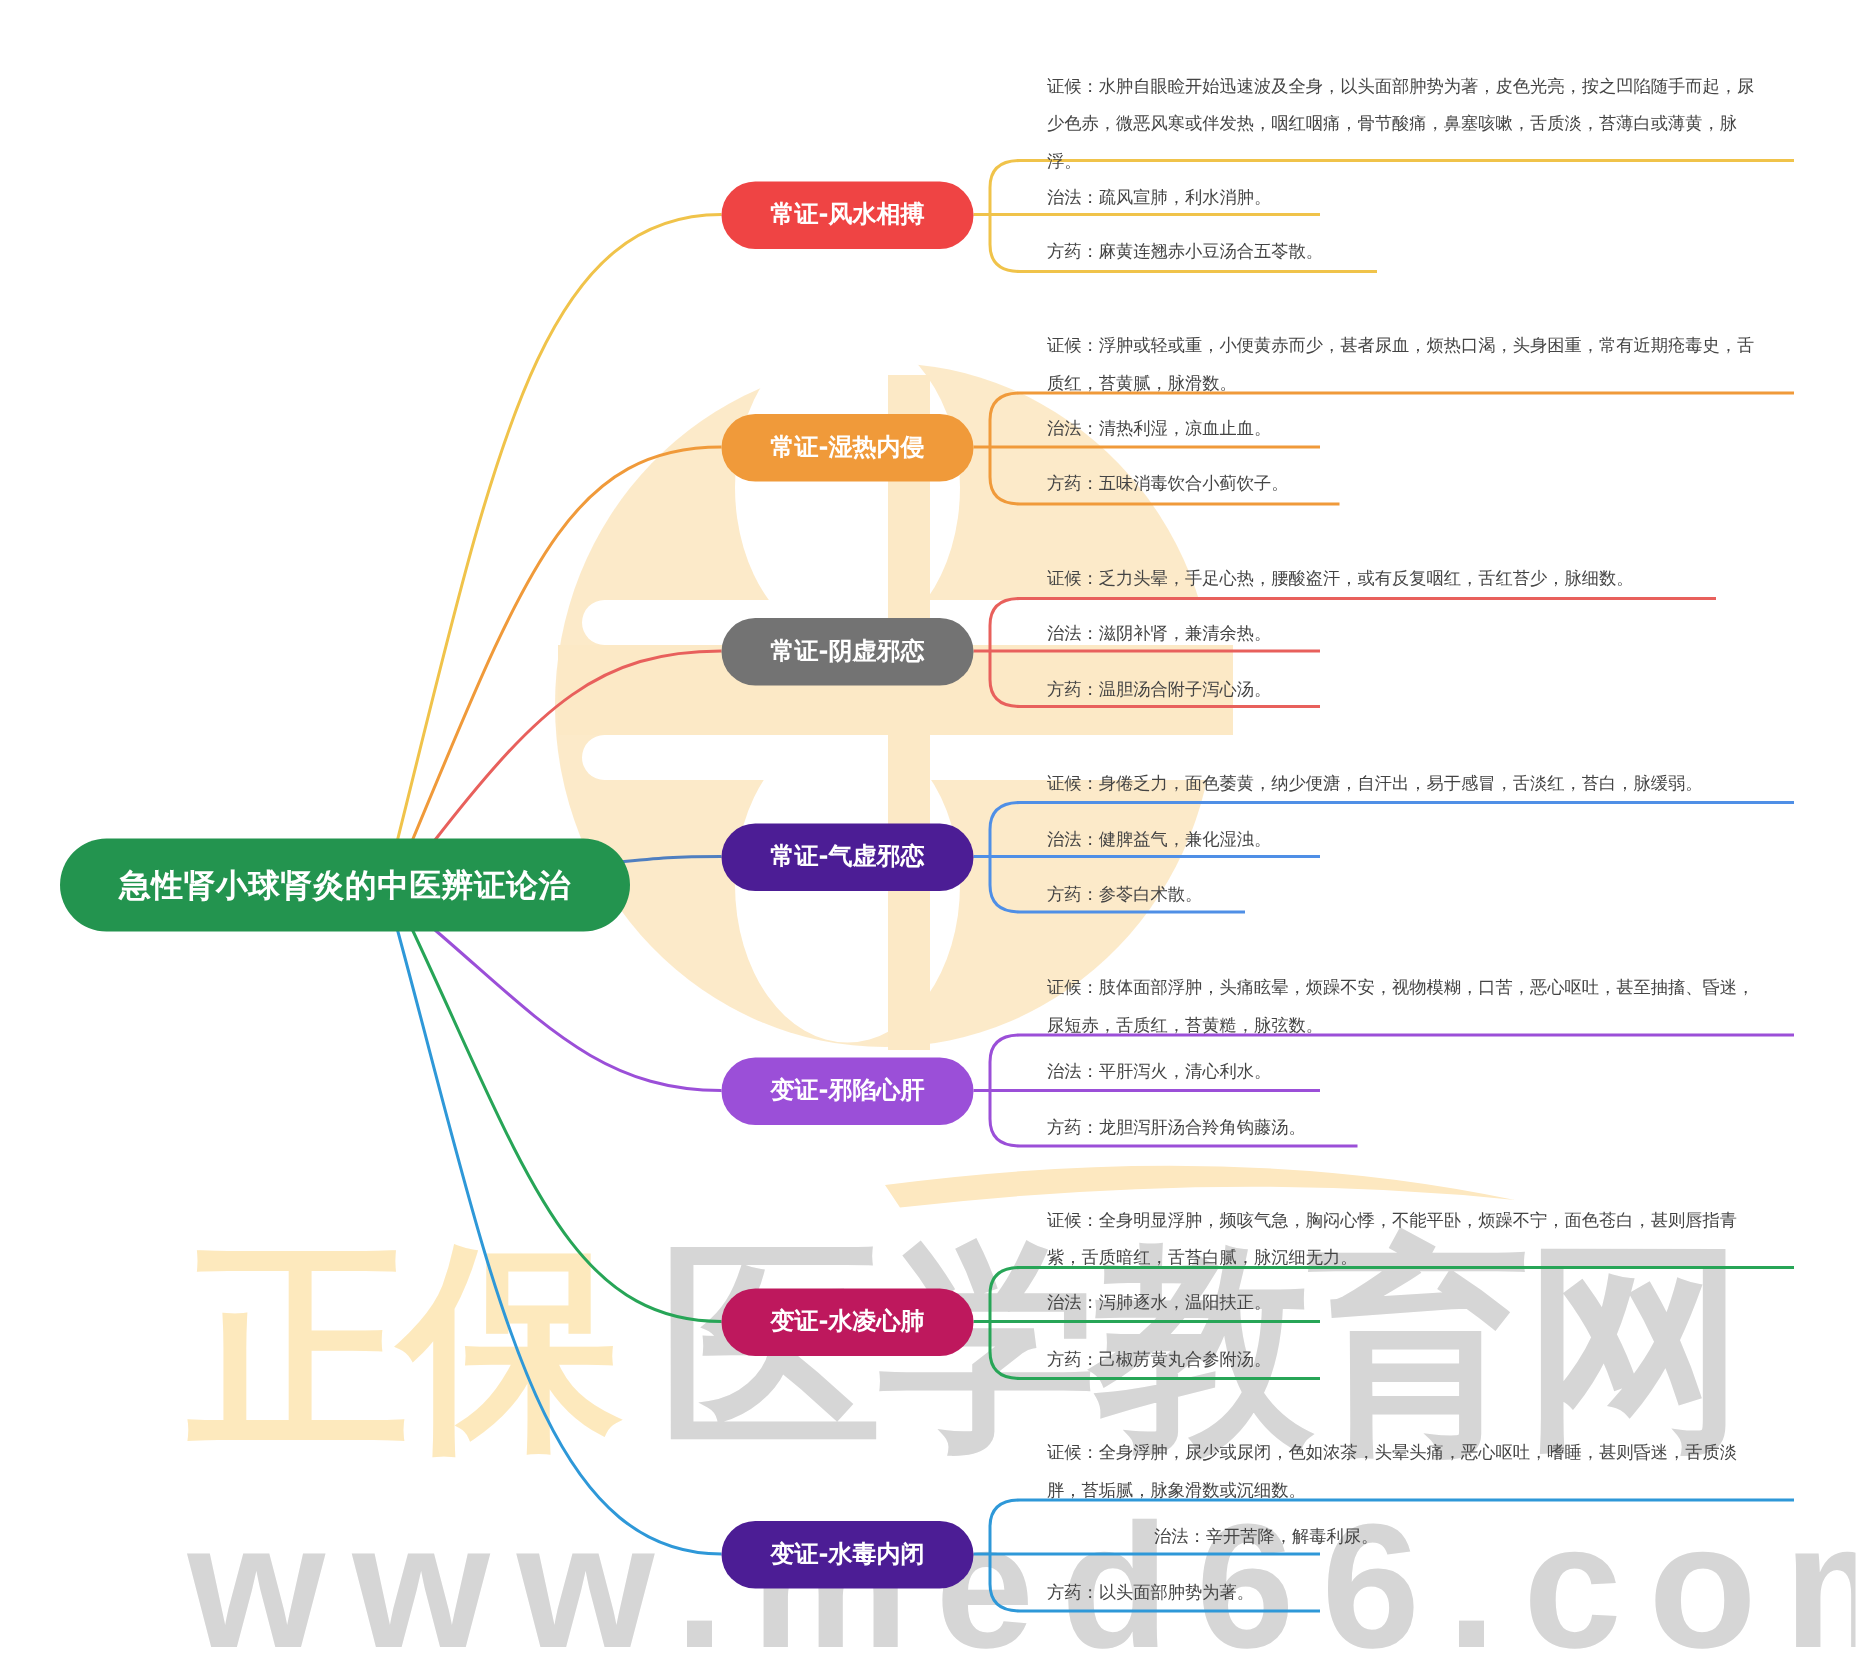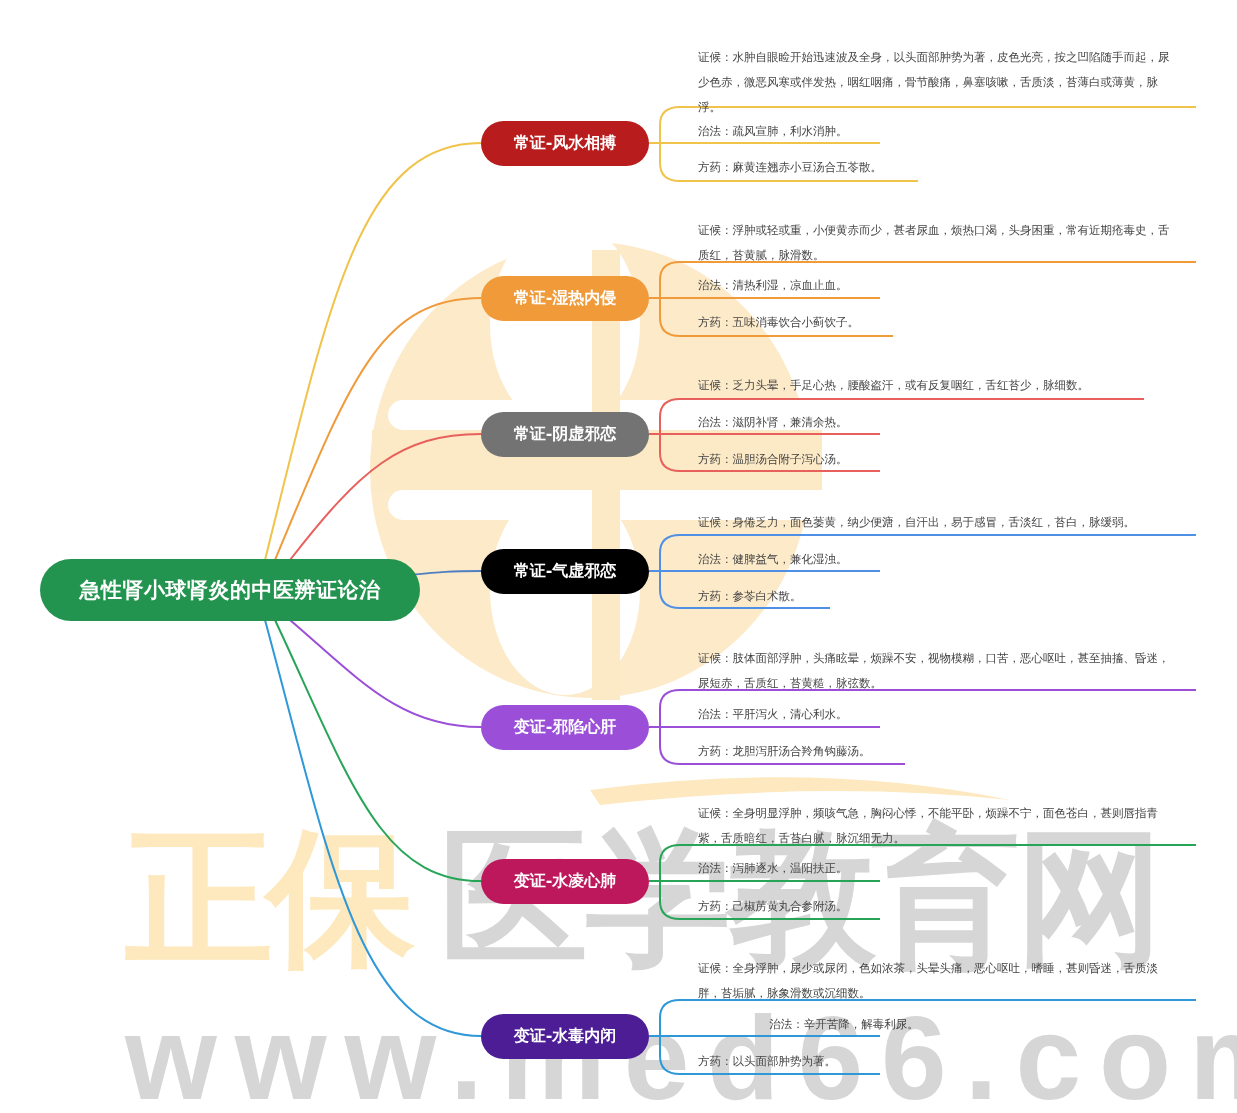--- a/index.html
+++ b/index.html
@@ -116,24 +116,24 @@
       <path d="M649 1036 L660 1036"></path>
       <path d="M680 1000 Q 660 1000 660 1018 L660 1056 Q 660 1074 680 1074"></path>
       <path d="M660 1036 L880 1036"></path>
       <line x1="680" y1="1000" x2="1196" y2="1000"></line>
       <line x1="680" y1="1074" x2="880" y2="1074"></line>
     </g>
   </svg>
 
   <div class="root">急性肾小球肾炎的中医辨证论治</div>
 
-  <div class="branch" style="left:481px; top:121px; background:#b91c1c;">常证-风水相搏</div>
+  <div class="branch" style="left:481px; top:121px; background:#ef4444;">常证-风水相搏</div>
   <div class="branch" style="left:481px; top:276px; background:#f09a3a;">常证-湿热内侵</div>
   <div class="branch" style="left:481px; top:412px; background:#737373;">常证-阴虚邪恋</div>
-  <div class="branch" style="left:481px; top:549px; background:#000000;">常证-气虚邪恋</div>
+  <div class="branch" style="left:481px; top:549px; background:#4c1d95;">常证-气虚邪恋</div>
   <div class="branch" style="left:481px; top:705px; background:#9b4fd8;">变证-邪陷心肝</div>
   <div class="branch" style="left:481px; top:859px; background:#be185d;">变证-水凌心肺</div>
   <div class="branch" style="left:481px; top:1014px; background:#4c1d95;">变证-水毒内闭</div>
 
   <div class="leaf" style="left:690px; top:45px; width:490px;">
     <span class="txt">证候：水肿自眼睑开始迅速波及全身，以头面部肿势为著，皮色光亮，按之凹陷随手而起，尿少色赤，微恶风寒或伴发热，咽红咽痛，骨节酸痛，鼻塞咳嗽，舌质淡，苔薄白或薄黄，脉浮。</span>
   </div>
   <div class="leaf" style="left:690px; top:119px; width:300px;">
     <span class="txt">治法：疏风宣肺，利水消肿。</span>
   </div>

